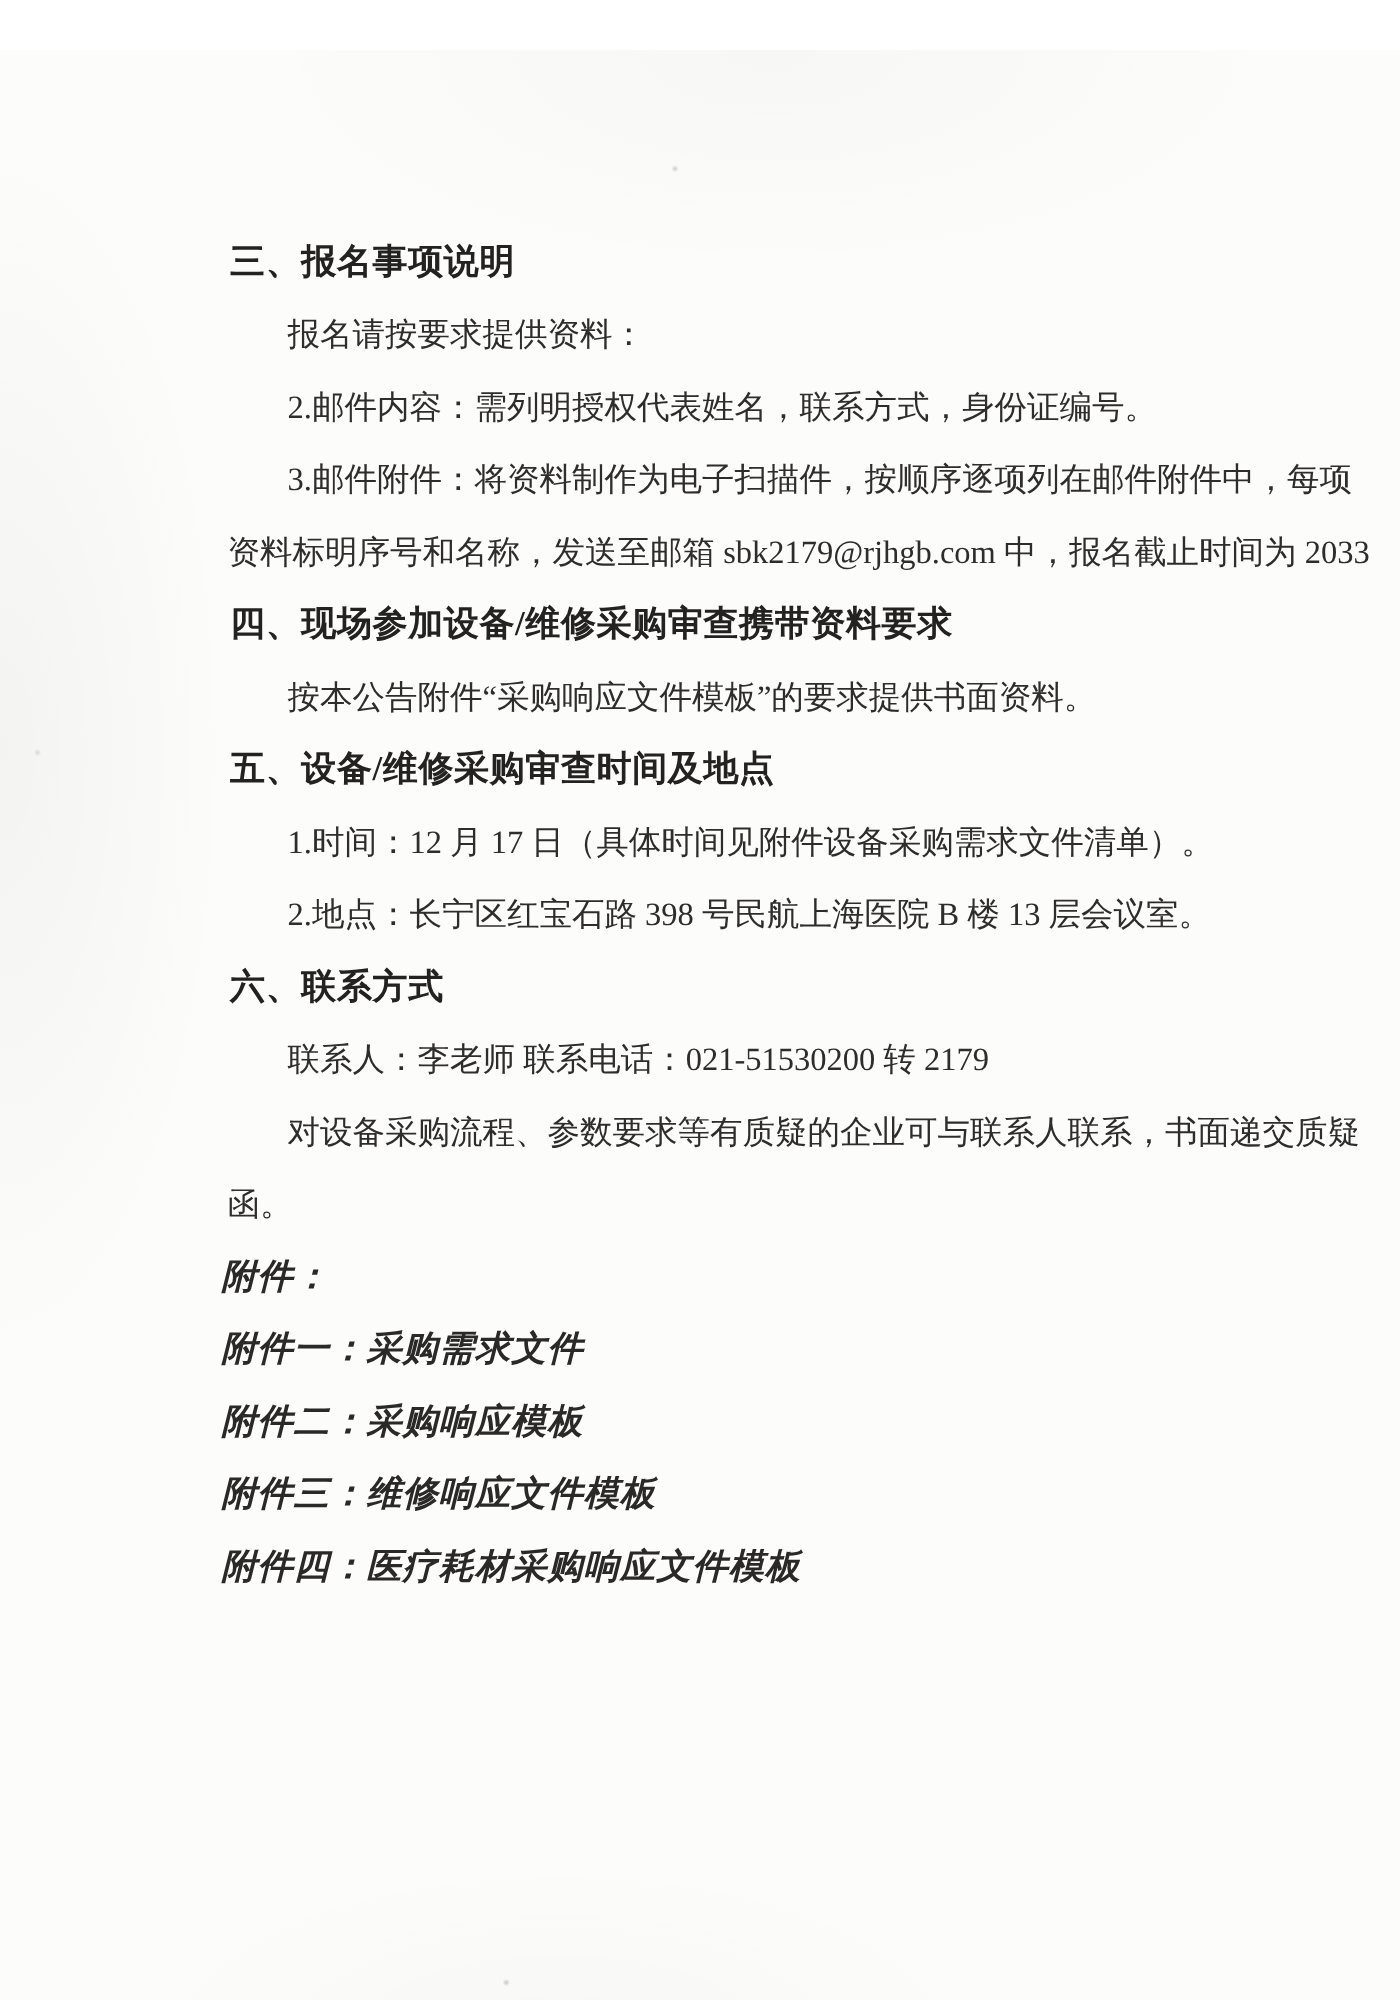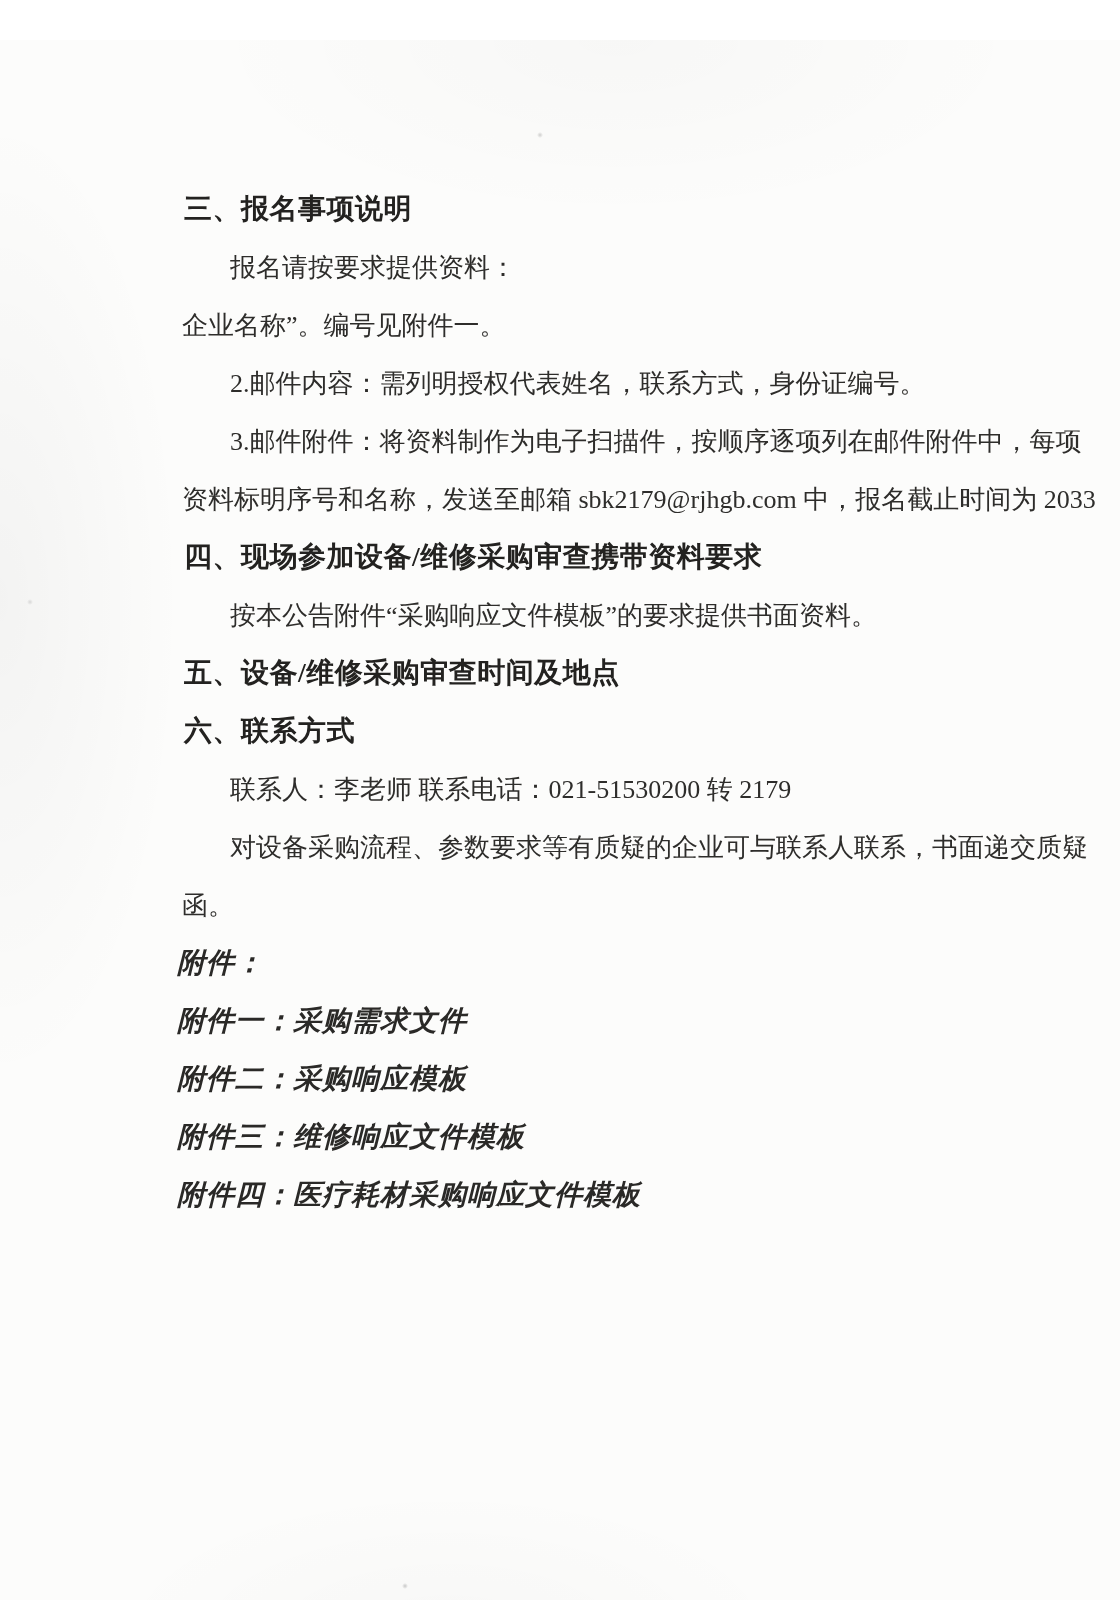--- a/index.html
+++ b/index.html
@@ -63,29 +63,30 @@
   }
 </style>
 </head>
 <body>
 
 <div class="page">
   <div class="content">
 
     <div class="line h">三、报名事项说明</div>
     <div class="line ind">报名请按要求提供资料：</div>
-    <div class="line fl">企业名称”。编号见附件一。</div>
     <div class="line ind">2.邮件内容：需列明授权代表姓名，联系方式，身份证编号。</div>
     <div class="line ind">3.邮件附件：将资料制作为电子扫描件，按顺序逐项列在邮件附件中，每项</div>
     <div class="line fl">资料标明序号和名称，发送至邮箱 sbk2179@rjhgb.com 中，报名截止时间为 2033</div>
 
     <div class="line h">四、现场参加设备/维修采购审查携带资料要求</div>
     <div class="line ind">按本公告附件“采购响应文件模板”的要求提供书面资料。</div>
 
     <div class="line h">五、设备/维修采购审查时间及地点</div>
+    <div class="line ind">1.时间：12 月 17 日（具体时间见附件设备采购需求文件清单）。</div>
+    <div class="line ind">2.地点：长宁区红宝石路 398 号民航上海医院 B 楼 13 层会议室。</div>
 
     <div class="line h">六、联系方式</div>
     <div class="line ind">联系人：李老师 联系电话：021-51530200 转 2179</div>
     <div class="line ind">对设备采购流程、参数要求等有质疑的企业可与联系人联系，书面递交质疑</div>
     <div class="line fl">函。</div>
 
     <div class="line att-label">附件：</div>
     <div class="line att">附件一：采购需求文件</div>
     <div class="line att">附件二：采购响应模板</div>
     <div class="line att">附件三：维修响应文件模板</div>

